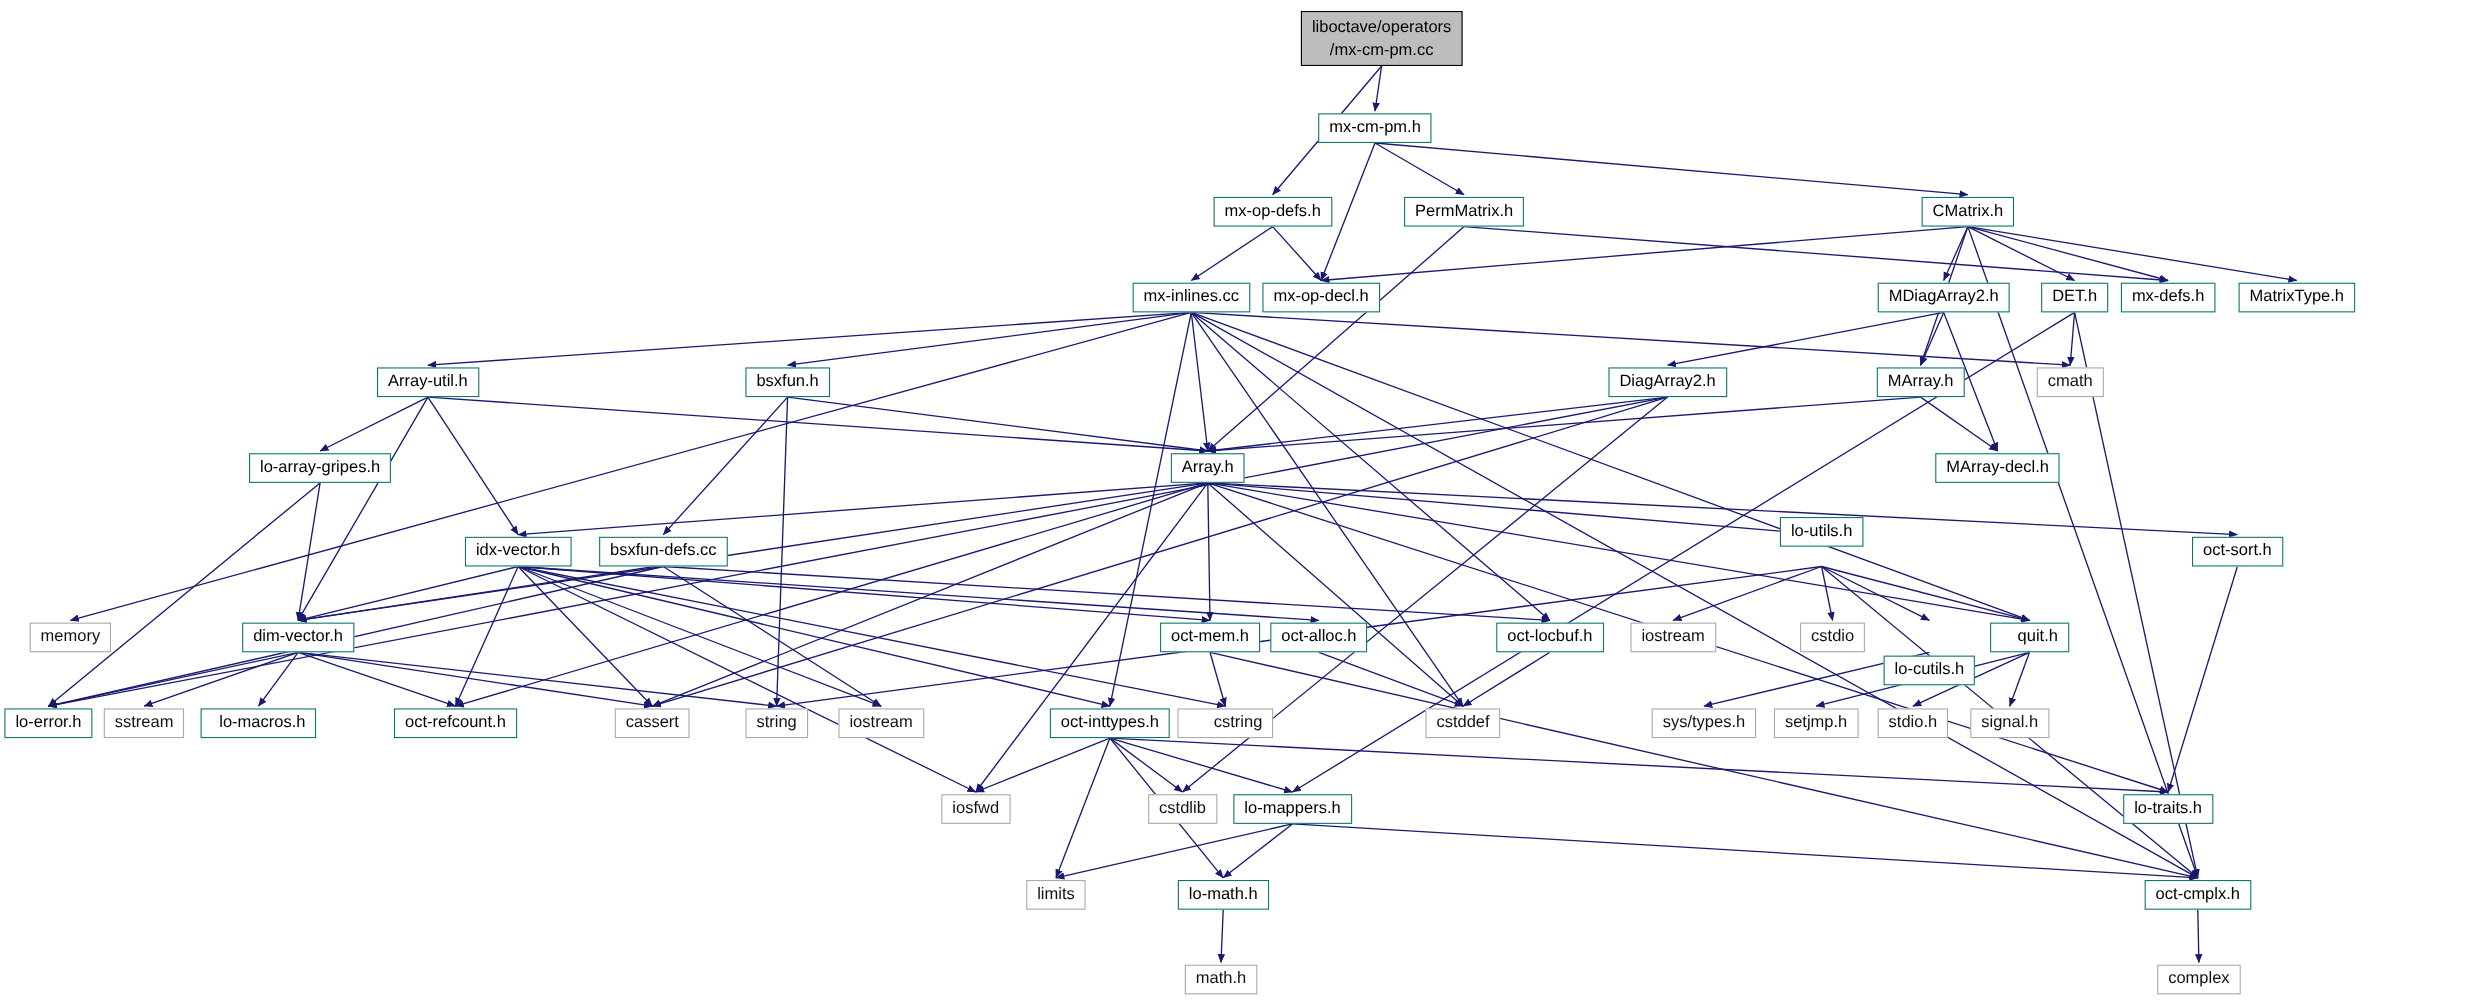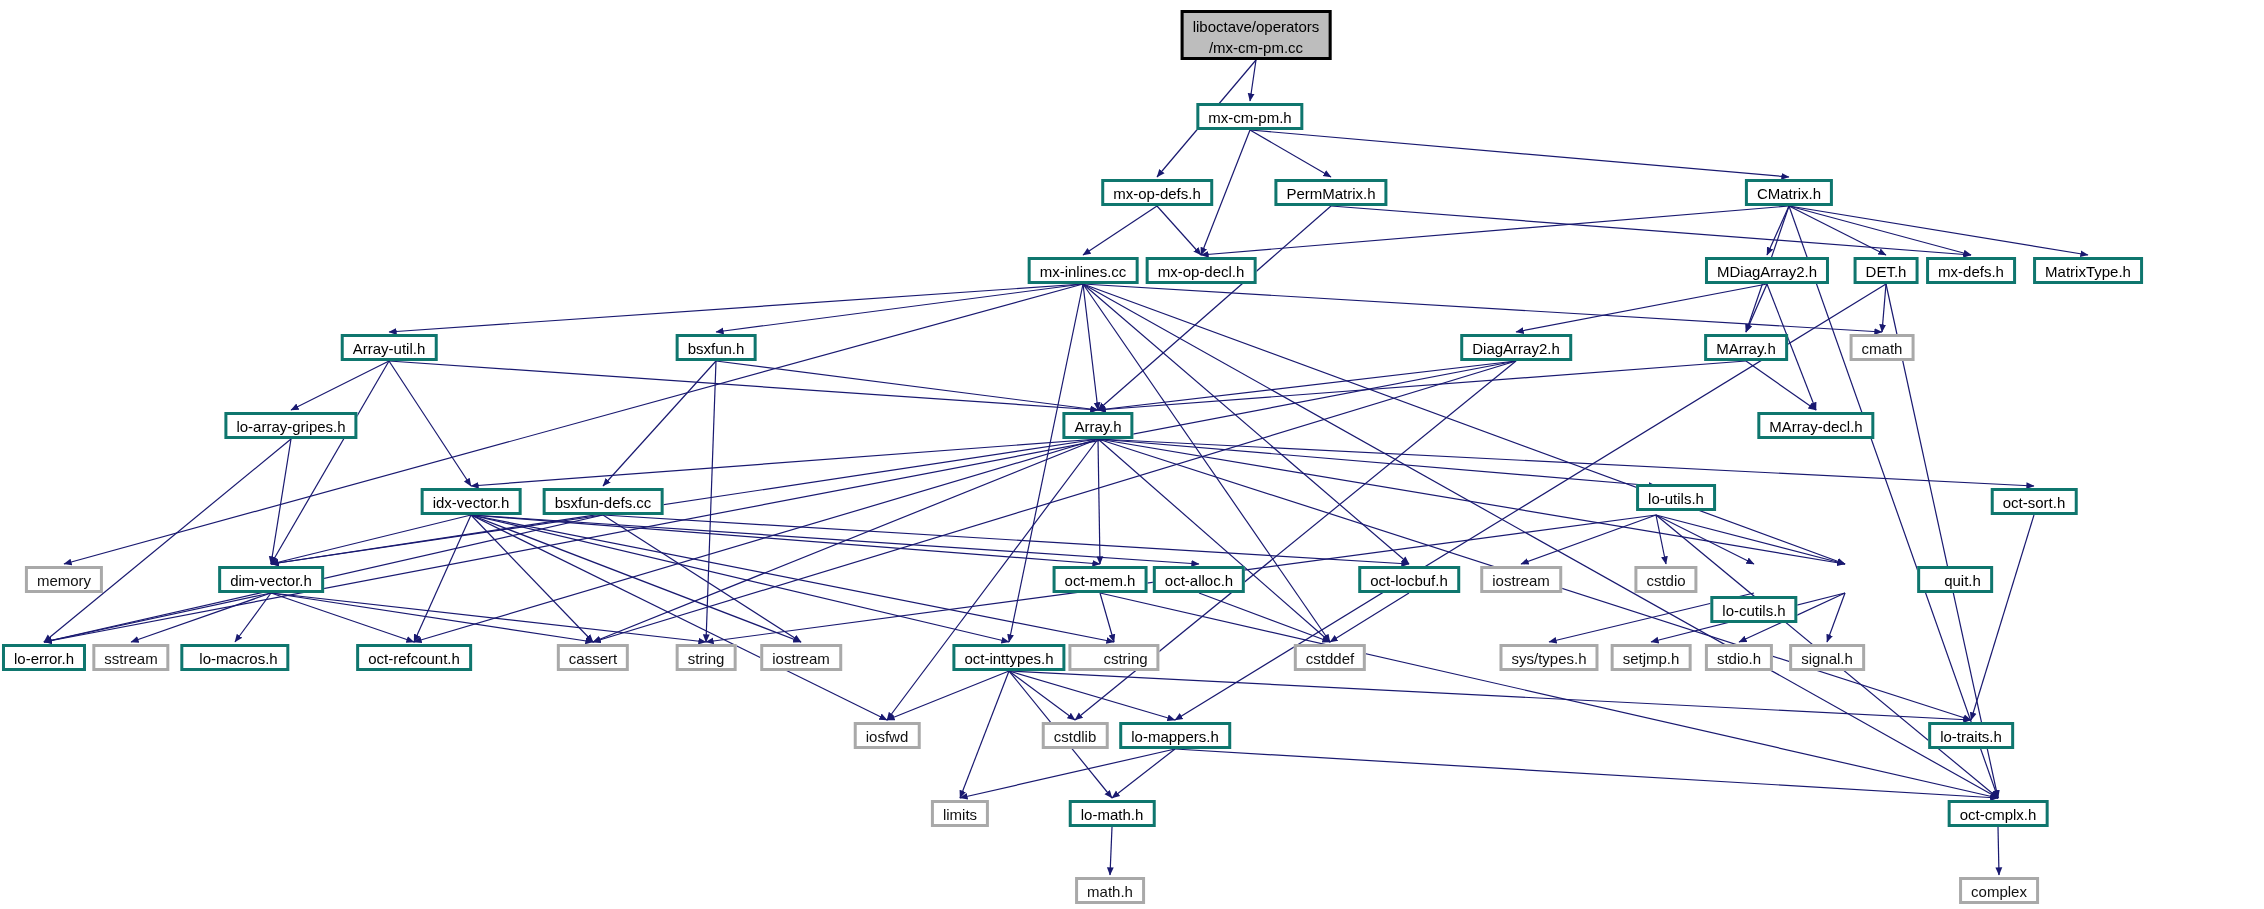--- a/index.html
+++ b/index.html
@@ -16,21 +16,21 @@
     left: 0; top: 0;
     width: 2264px; height: 909px;
   }
   .node {
     position: absolute;
     transform: translateX(-50%);
     box-sizing: border-box;
     height: 27px;
     line-height: 24px;
     padding: 0 9px;
-    border: 3px solid #0f766e;
+    border: 1px solid #0f766e;
     background: #ffffff;
     color: #000000;
     font-size: 15px;
     white-space: nowrap;
     text-align: center;
   }
   .node.external {
     border-color: #a9a9a9;
     color: #111111;
   }
@@ -173,31 +173,31 @@
     <div class="node header" style="left: 389px; top: 334px;">Array-util.h</div>
     <div class="node header" style="left: 716px; top: 334px;">bsxfun.h</div>
     <div class="node header" style="left: 1516px; top: 334px;">DiagArray2.h</div>
     <div class="node header" style="left: 1746px; top: 334px;">MArray.h</div>
     <div class="node external" style="left: 1882px; top: 334px;">cmath</div>
     <div class="node header" style="left: 291px; top: 412px;">lo-array-gripes.h</div>
     <div class="node header" style="left: 1098px; top: 412px; text-align: center;">Array.h</div>
     <div class="node header" style="left: 1816px; top: 412px;">MArray-decl.h</div>
     <div class="node header" style="left: 471px; top: 488px; text-align: right;">idx-vector.h</div>
     <div class="node header" style="left: 603px; top: 488px;">bsxfun-defs.cc</div>
-    <div class="node header" style="left: 1656px; top: 484px; margin-left: 20px;">lo-utils.h</div>
+    <div class="node header" style="left: 1656px; top: 470px;">lo-utils.h</div>
     <div class="node header" style="left: 2034px; top: 488px;">oct-sort.h</div>
     <div class="node external" style="left: 64px; top: 566px;">memory</div>
     <div class="node header" style="left: 271px; top: 566px;">dim-vector.h</div>
     <div class="node header" style="left: 1100px; top: 566px;">oct-mem.h</div>
     <div class="node header" style="left: 1199px; top: 566px;">oct-alloc.h</div>
     <div class="node header" style="left: 1409px; top: 566px;">oct-locbuf.h</div>
     <div class="node external" style="left: 1521px; top: 566px;">iostream</div>
     <div class="node external" style="left: 1666px; top: 566px;">cstdio</div>
     <div class="node header" style="left: 1754px; top: 596px;">lo-cutils.h</div>
-    <div class="node header" style="left: 1955px; top: 566px; padding-left: 24px;">quit.h</div>
+    <div class="node header" style="left: 1845px; top: 566px; padding-left: 24px;">quit.h</div>
     <div class="node header" style="left: 44px; top: 644px;">lo-error.h</div>
     <div class="node external" style="left: 131px; top: 644px;">sstream</div>
     <div class="node header" style="left: 235px; top: 644px; padding-left: 16px;">lo-macros.h</div>
     <div class="node header" style="left: 414px; top: 644px;">oct-refcount.h</div>
     <div class="node external" style="left: 593px; top: 644px;">cassert</div>
     <div class="node external" style="left: 706px; top: 644px;">string</div>
     <div class="node external" style="left: 801px; top: 644px;">iostream</div>
     <div class="node header" style="left: 1009px; top: 644px;">oct-inttypes.h</div>
     <div class="node external" style="left: 1114px; top: 644px; padding-left: 32px;">cstring</div>
     <div class="node external" style="left: 1330px; top: 644px;">cstddef</div>

